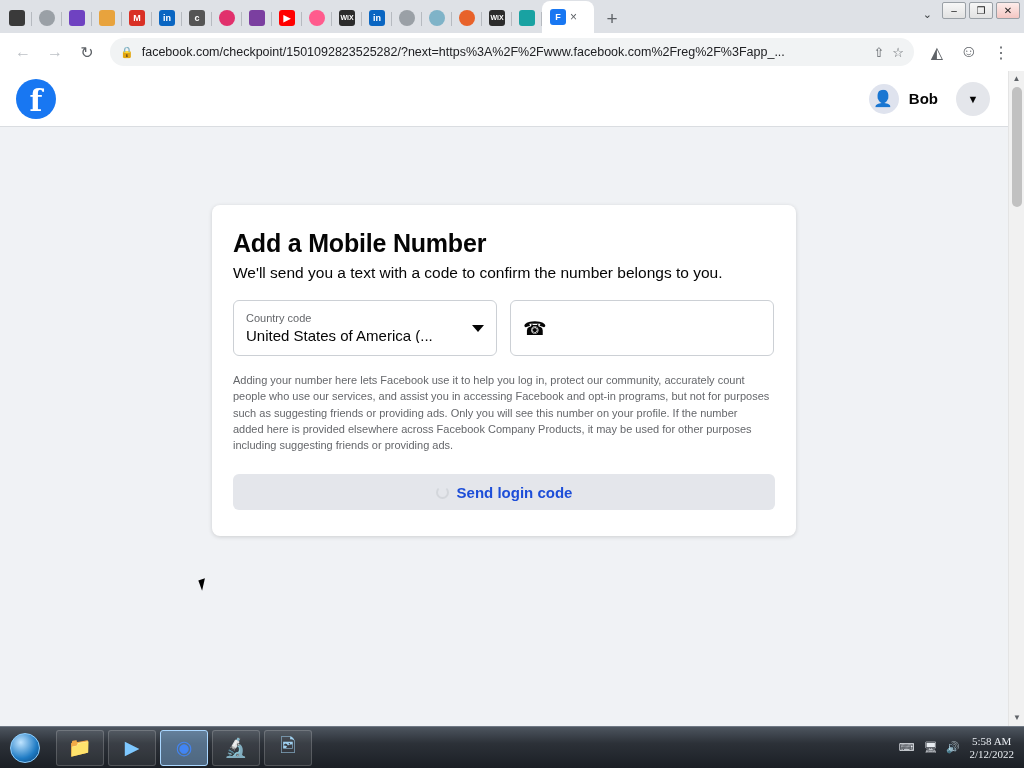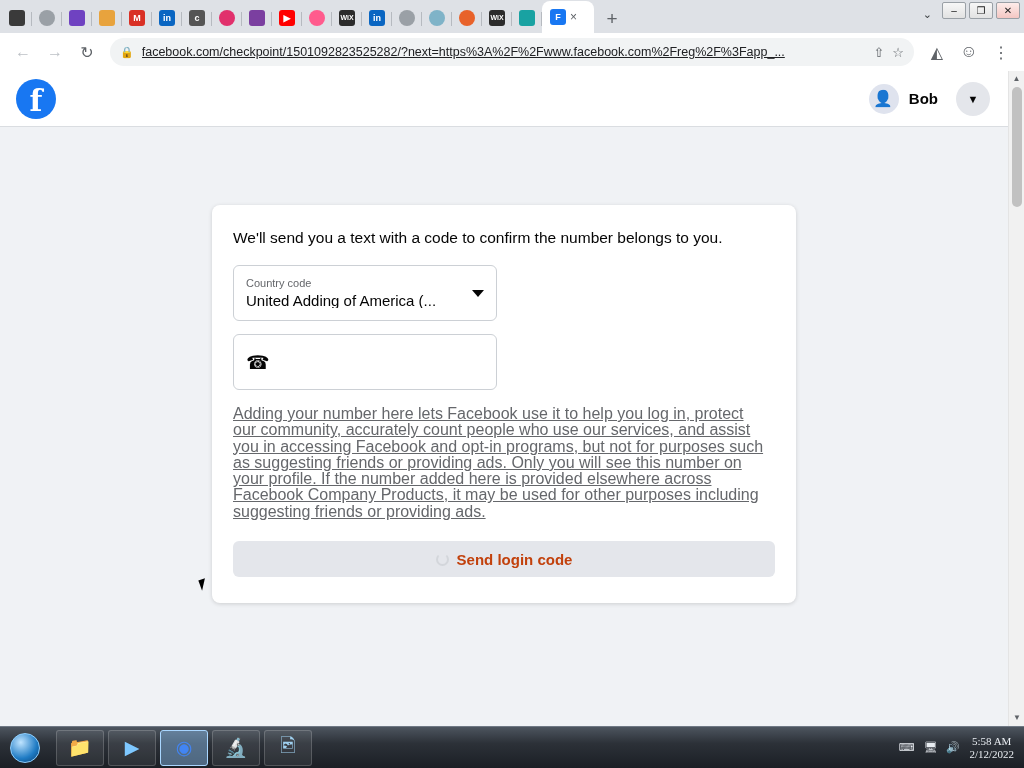--- a/index.html
+++ b/index.html
@@ -111,21 +111,20 @@
     margin: 0 6px;
     gap: 8px;
     overflow: hidden;
   }
   .omnibox .urltext {
     font-size: 12.5px;
     color: #202124;
     white-space: nowrap;
     overflow: hidden;
     flex: 1;
-    text-decoration: underline;
   }
   .omnibox .lock { font-size: 11px; color: #5f6368; }
   .omni-icon { font-size: 13px; color: #5f6368; }
   .tb-right { display: flex; align-items: center; gap: 2px; }
 
   
   .viewport {
     position: absolute;
     left: 0; top: 71px;
     width: 1024px; height: 655px;
@@ -181,21 +180,21 @@
     font-size: 25px;
     font-weight: bold;
     color: #050505;
     letter-spacing: -0.2px;
   }
   .card .sub {
     font-size: 15.5px;
     color: #050505;
     margin-bottom: 18px;
   }
-  .fields { display: flex; gap: 13px; flex-direction: column; }
+  .fields { display: flex; gap: 13px; }
   .field {
     border: 1px solid #ccd0d5;
     border-radius: 6px;
     height: 56px;
     display: flex; align-items: center;
     padding: 0 12px;
     background: #fff;
   }
   .field.country { width: 264px; position: relative; }
   .field.number { width: 264px; gap: 12px; }
@@ -213,34 +212,33 @@
   .caret {
     position: absolute; right: 12px; top: 24px;
     width: 0; height: 0;
     border-left: 6px solid transparent;
     border-right: 6px solid transparent;
     border-top: 7px solid #050505;
   }
   .phone-icon { color: #050505; font-size: 19px; }
   .disclaimer {
     margin-top: 16px;
-    font-size: 16px;
+    font-size: 11px;
     line-height: 16.3px;
     color: #65676b;
     width: 538px;
-    text-decoration: underline;
   }
   .cta {
     margin-top: 21px;
     height: 36px;
     background: #e4e6eb;
     border-radius: 6px;
     display: flex; align-items: center; justify-content: center;
     gap: 8px;
-    color: #c2410c;
+    color: #1d4ed8;
     font-size: 15px; font-weight: bold;
   }
   .spinner {
     width: 13px; height: 13px;
     border: 2px solid #d3d6db;
     border-top-color: transparent;
     border-radius: 50%;
   }
 
   
@@ -419,27 +417,28 @@
     <div class="fb-header">
       <div class="fb-logo">f</div>
       <div class="fb-user">
         <div class="avatar">👤</div>
         <div class="username">Bob</div>
         <div class="chev-circle">▼</div>
       </div>
     </div>
 
     <div class="card">
+      <h1>Add a Mobile Number</h1>
       <div class="sub">We'll send you a text with a code to confirm the number belongs to you.</div>
 
       <div class="fields">
         <div class="field country">
           <div class="stack">
             <div class="flabel">Country code</div>
-            <div class="fvalue">United Adding of America (...</div>
+            <div class="fvalue">United States of America (...</div>
           </div>
           <div class="caret"></div>
         </div>
 
         <div class="field number">
           <div class="phone-icon">☎</div>
         </div>
       </div>
 
       <div class="disclaimer">Adding your number here lets Facebook use it to help you log in, protect our community, accurately count people who use our services, and assist you in accessing Facebook and opt-in programs, but not for purposes such as suggesting friends or providing ads. Only you will see this number on your profile. If the number added here is provided elsewhere across Facebook Company Products, it may be used for other purposes including suggesting friends or providing ads.</div>

